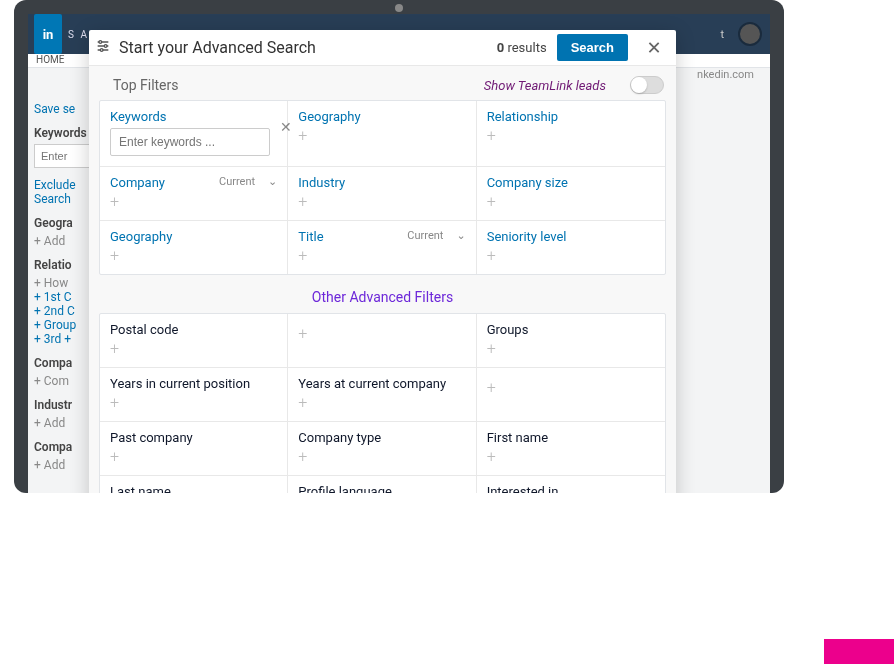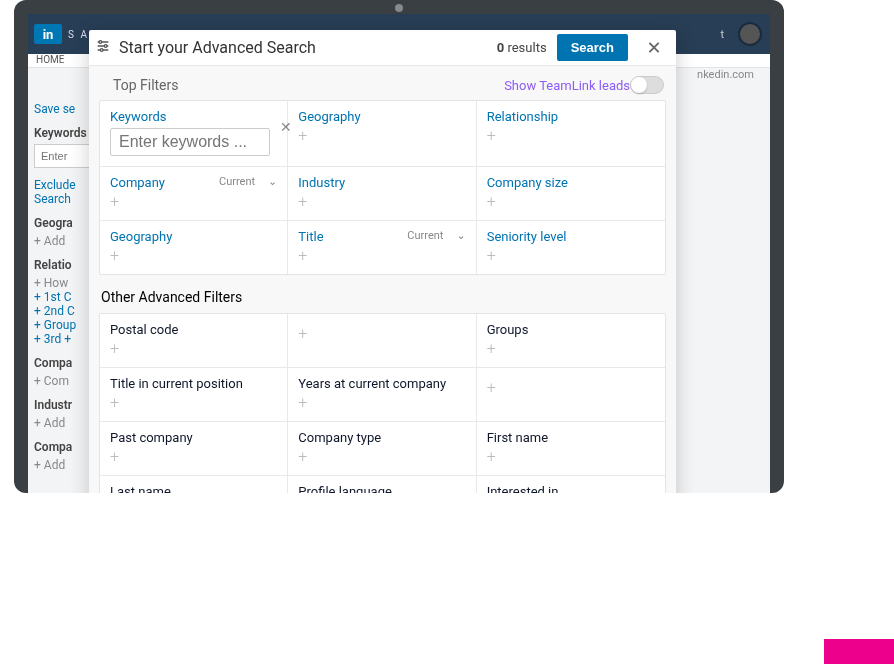--- a/index.html
+++ b/index.html
@@ -10,21 +10,21 @@
       background:#3a3f44; border-radius:12px; overflow:hidden;
     }
     .device-notch { position:absolute; left:50%; top:4px; transform:translateX(-50%); width:8px; height:8px; background:#888; border-radius:50%; }
     .screen {
       position:absolute; left:14px; right:14px; top:14px; bottom:0;
       background:#f3f4f5; overflow:hidden;
     }
     .topbar {
       height:40px; background:#283e56; display:flex; align-items:center; color:#fff; font-size:11px; position:relative;
     }
-    .li-logo { width:28px;height:20px;background:#0077b5;color:#fff;font-weight:700;display:flex;align-items:center;justify-content:center;margin-left:6px;border-radius:2px;font-size:13px;}
+    .li-logo { width:28px;height:40px;background:#0077b5;color:#fff;font-weight:700;display:flex;align-items:center;justify-content:center;margin-left:6px;border-radius:2px;font-size:13px;}
     .topbar-right { position:absolute; right:8px; display:flex; align-items:center; gap:14px;}
     .avatar-circle { width:24px;height:24px;border-radius:50%;background:#555;border:2px solid #1a2b3d;}
     .nav-row { height:14px; background:#fff; border-bottom:1px solid #e1e4e8; font-size:10px; padding:0 8px; color:#555;}
     
     .bg-side {
       position:absolute; left:0; top:54px; width:200px; padding:10px 4px 10px 6px;
       font-size:12px; color:#666;
     }
     .bg-side .blue{color:#0073b1; font-size:12px;}
     .bg-side .lbl{color:#444;font-weight:600;margin-top:10px;}
@@ -48,47 +48,47 @@
     }
     .btn-close { background:none;border:none;font-size:18px;color:#666;cursor:pointer; width:24px;}
     
     .modal-body {
       flex:1; overflow-y:auto; background:#f8f8f8; padding:0 0 10px 0;
     }
     .section-head {
       display:flex; align-items:center; justify-content:space-between;
       padding:10px 12px 6px 24px; font-size:14px; color:#666;
     }
-    .teamlink-wrap{display:flex;align-items:center;gap:0;font-size:13px;color:#8b5cf6;}
+    .teamlink-wrap{display:flex;align-items:center;gap:24px;font-size:13px;color:#701a75;font-style:italic;}
     .toggle {
       width:34px;height:18px;border-radius:10px;background:#ddd;position:relative;border:1px solid #ccc;cursor:pointer;
     }
     .toggle:after{content:"";position:absolute;width:16px;height:16px;border-radius:50%;background:#fff;left:0;top:0;box-shadow:0 1px 2px rgba(0,0,0,0.2);}
     
     .filter-grid {
       display:grid; grid-template-columns:1fr 1fr 1fr; gap:0;
       border:1px solid #e1e4e8; background:#fff; margin:0 10px; border-radius:2px;
     }
     .cell {
       border-right:1px solid #e8e8e8; border-bottom:1px solid #e8e8e8;
       padding:8px 10px 10px 10px; min-height:48px; position:relative;
     }
     .cell:nth-child(3n){border-right:none;}
     .filter-grid.top .cell:nth-last-child(-n+3){border-bottom:none;}
     .filter-grid.other .cell{min-height:46px;}
     .cell-label { font-size:13px; color:#0073b1; font-weight:400; }
     .cell-label.gray {color:#0f172a;}
     .plus { color:#bbb;font-size:16px;line-height:1;margin-top:4px;cursor:pointer; font-weight:300; }
     .keyword-input {
-      width:160px; height:28px; border:1px solid #ccc; padding:2px 8px; font-size:16px; margin-top:4px; border-radius:2px;
+      width:160px; height:28px; border:1px solid #ccc; padding:2px 8px; font-size:12px; margin-top:4px; border-radius:2px;
     }
     .kw-clear{ position:absolute; left:180px; top:18px; color:#888; font-size:14px; cursor:pointer;}
     .current-chip{ float:right;font-size:11px;color:#888; display:flex;align-items:center;gap:13px;}
     
-    .other-head { padding:14px 12px 8px 12px; font-size:14px; color:#000000;}
+    .other-head { padding:14px 12px 8px 12px; font-size:14px; color:#6d28d9;text-align:center;}
     
     .url-remnant {
       position:absolute; right:16px; top:54px; font-size:11px; color:#888;
     }
     
     .pink-block {
       position:absolute; left:824px; top:639px; width:70px; height:25px; background:#ec008c;
     }
   </style>
 </head>
@@ -215,21 +215,21 @@
               <div class="plus">+</div>
             </div>
           <div class="cell">
               <div class="plus">+</div>
             </div>
           <div class="cell">
               <div class="cell-label gray">Groups</div>
               <div class="plus">+</div>
             </div>
           <div class="cell">
-              <div class="cell-label gray">Title in current position</div>
+              <div class="cell-label gray">Years in current position</div>
               <div class="plus">+</div>
             </div>
           <div class="cell">
               <div class="cell-label gray">Years at current company</div>
               <div class="plus">+</div>
             </div>
           <div class="cell">
               <div class="plus">+</div>
             </div>
           <div class="cell">

